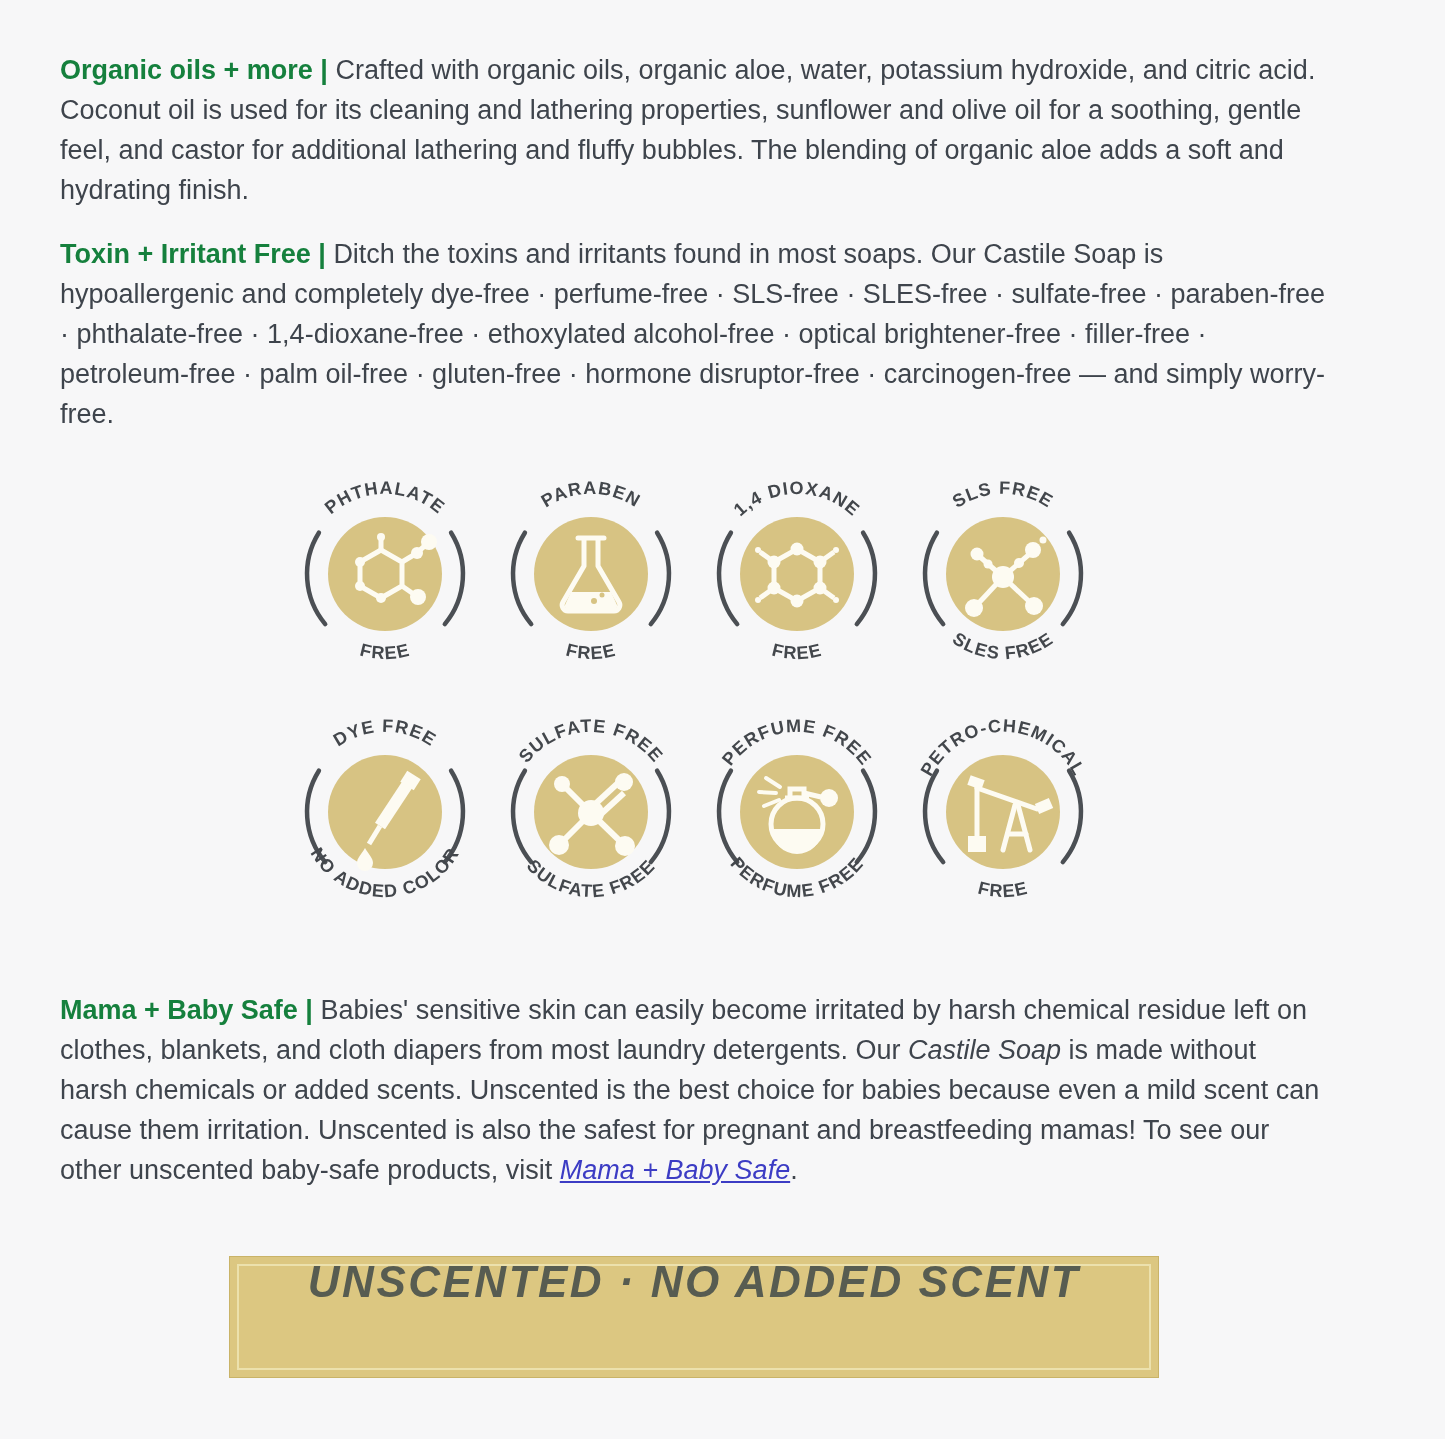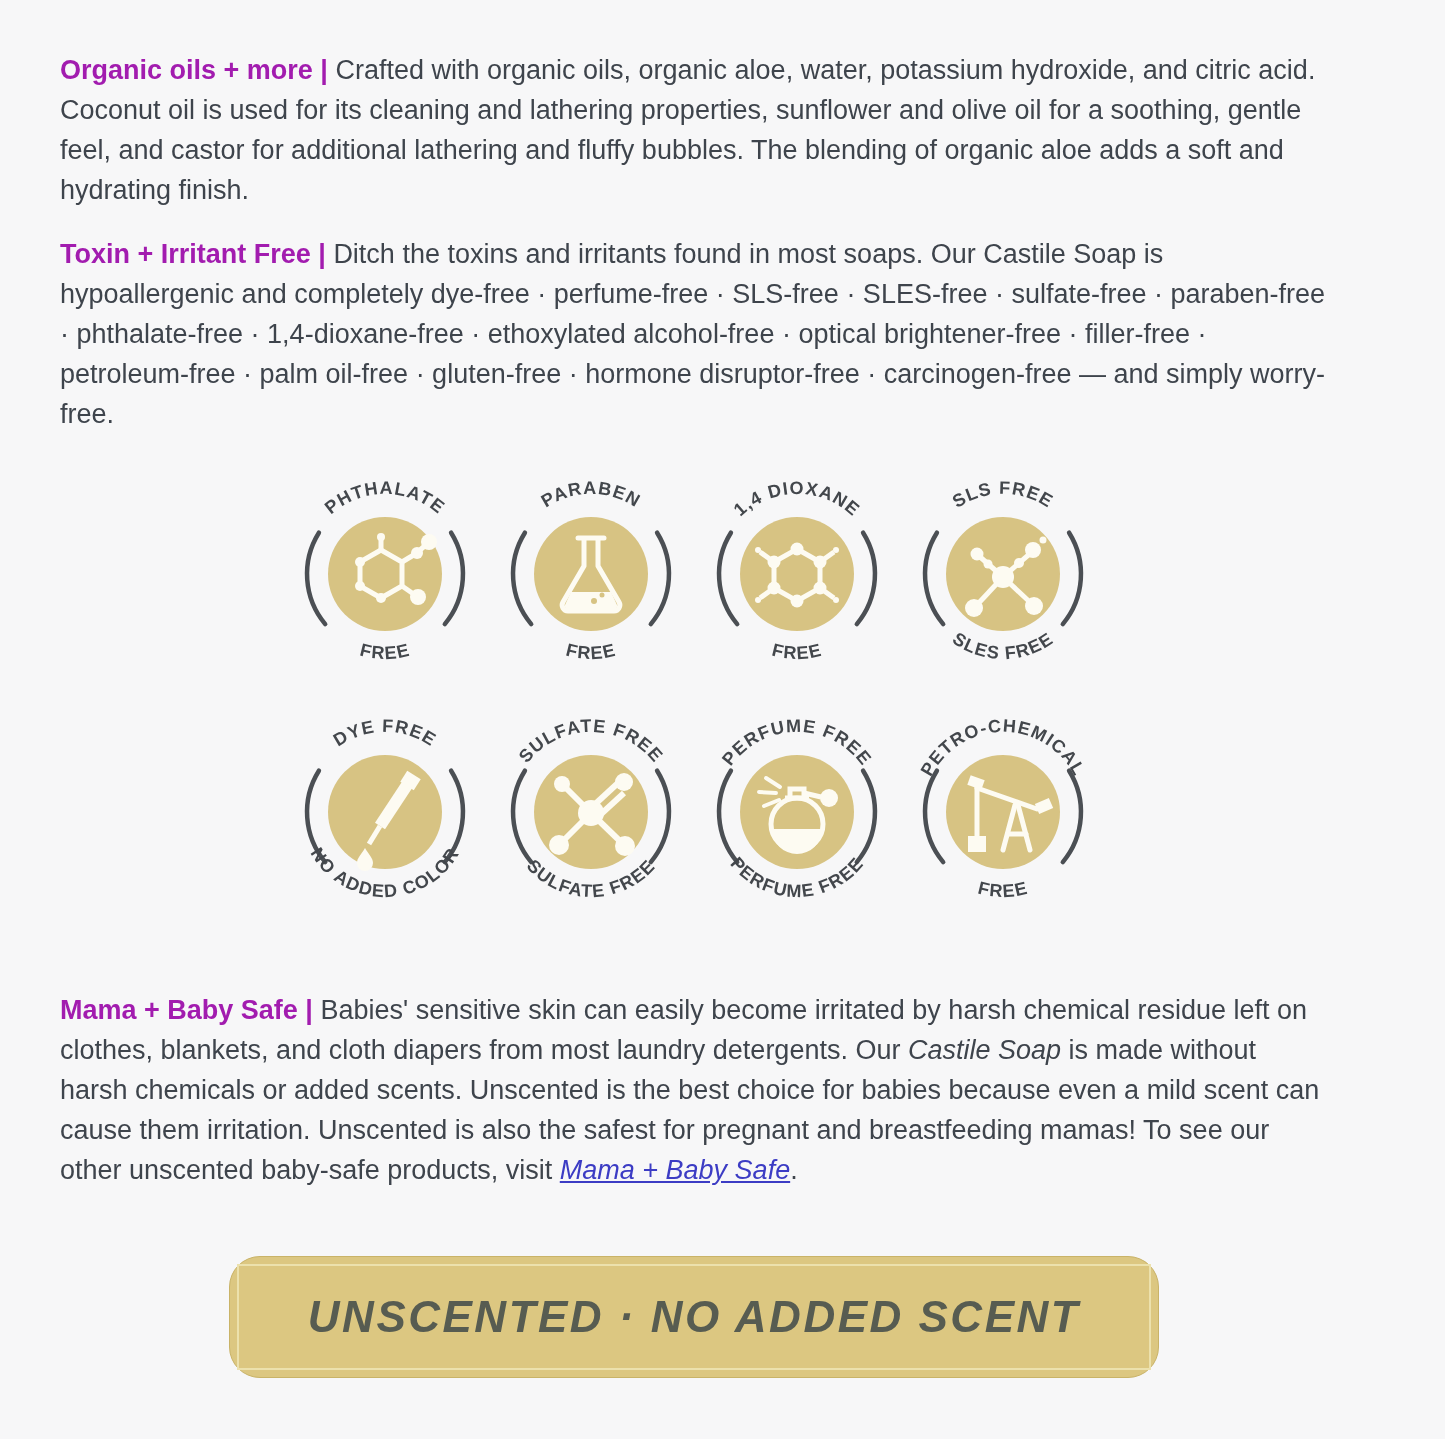--- a/index.html
+++ b/index.html
@@ -7,21 +7,21 @@
     width:1445px; height:1439px; overflow:hidden;
     background:#f7f7f8;
     font-family:"Liberation Sans", sans-serif;
     color:#3e444c;
   }
   .content { padding:50px 117px 0 60px; width:1268px; }
   p.copy {
     font-size:27px; line-height:40px; margin:0 0 24px 0;
     color:#3e444c; text-align:left;
   }
-  p.copy strong { font-weight:bold; color:#a21caf; }
+  p.copy strong { font-weight:bold; color:#15803d; }
   p.copy em { font-style:italic; }
   a.safe-link { text-decoration:underline;font-style:italic; }
 
   .badge-grid {
     display:grid; grid-template-columns:repeat(4, 206px);
     justify-content:center; row-gap:38px; column-gap:0;
     margin-top:40px;
   }
   .badge { width:206px; height:200px; display:flex; justify-content:center; }
   .badge svg { display:block; }
@@ -29,21 +29,21 @@
   .badge-lbl {
     font-family:"Liberation Sans", sans-serif;
     font-size:18px; font-weight:bold; letter-spacing:1.2px;
   }
 
   .mama-par { margin-top:78px !important; }
 
   .banner {
     position:relative; width:928px; height:120px;
     margin:66px auto 0 auto;
-    display:flex; align-items:center; justify-content:center;border-radius:31px;
+    display:flex; align-items:flex-start; justify-content:center;
   }
   .banner-inner-line { position:absolute; inset:7px; pointer-events:none; }
   .banner-label {
     font-style:italic; font-weight:bold; font-size:44px;
     letter-spacing:2.5px; white-space:nowrap;
   }
 </style>
 </head>
 <body style="background: rgb(247, 247, 248); color: rgb(62, 68, 76);">
 

